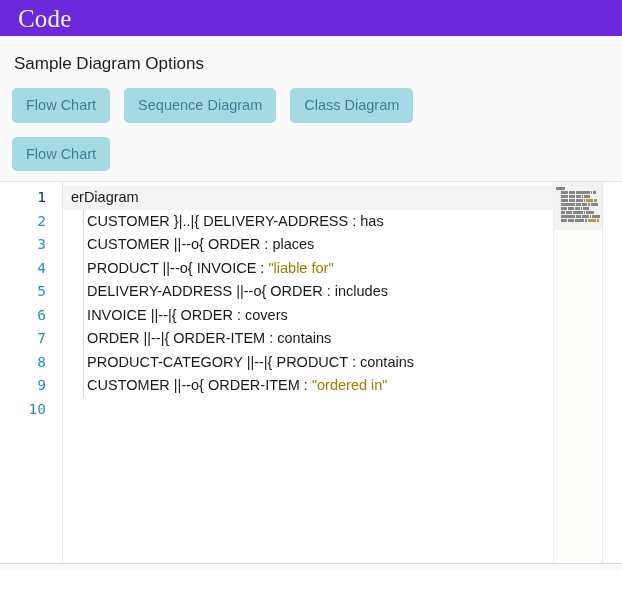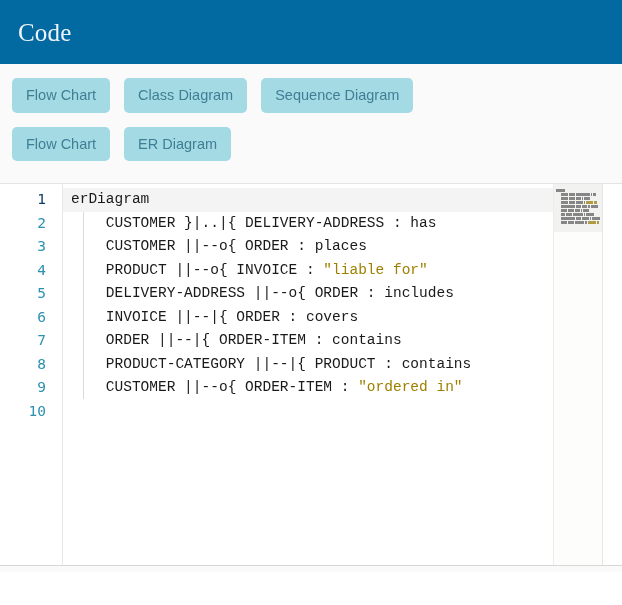--- a/index.html
+++ b/index.html
@@ -12,22 +12,22 @@
   }
   #app {
     position: relative;
     width: 622px; height: 605px;
     background: #ffffff;
     overflow: hidden;
   }
 
   
   .header {
-    height: 64px;
-    background: #0369a1;
+    height: 36px;
+    background: #6d28d9;
     display: flex;
     align-items: center;
     padding: 0 18px;
   }
   .header-title {
     color: #eef4fb;
     font-family: "Liberation Serif", serif;
     font-size: 25px;
     font-weight: 400;
     letter-spacing: .2px;
@@ -43,21 +43,21 @@
   .options-title {
     font-size: 17px;
     color: #1d1d1d;
     margin: 4px 0 14px 2px;
     font-weight: 400;
   }
   .btn-row {
     display: flex;
     flex-wrap: wrap;
     gap: 0 14px;
-    margin-bottom: 12px;
+    margin-bottom: 0;
   }
   .sample-btn {
     background: #a4dae3;
     color: #3f7f96;
     border: none;
     border-radius: 5px;
     padding: 9px 14px;
     font-size: 14.5px;
     font-family: "Liberation Sans", sans-serif;
     line-height: 1.15;
@@ -101,21 +101,21 @@
     border-left: 1px solid #e8e8e8;
   }
   .code-line {
     position: relative;
     height: 23.5px;
     line-height: 23.5px;
     font-size: 14.5px;
     color: #1a1a1a;
     white-space: pre;
     padding-left: 8px;
-    font-family: Liberation Mono, monospace;
+    font-family: Liberation Sans, sans-serif;
   }
   .code-line.active-line { background: #f4f4f4; }
   .tok-str { color: #9e8000; }
 
   
   .indent-guide {
     position: absolute;
     left: 20px;
     top: 4px;
     width: 1px;
@@ -167,29 +167,29 @@
 </head>
 <body>
 
 <div id="app">
 
   <div class="header">
     <div class="header-title">Code</div>
   </div>
 
   <div class="options-panel">
+    <div class="options-title">Sample Diagram Options</div>
 
     <div class="btn-row" id="btnrow1">
         <button class="sample-btn">Flow Chart</button>
+        <button class="sample-btn">Sequence Diagram</button>
         <button class="sample-btn">Class Diagram</button>
-        <button class="sample-btn">Sequence Diagram</button>
       </div>
     <div class="btn-row" id="btnrow2" style="margin-top:14px;">
         <button class="sample-btn">Flow Chart</button>
-        <button class="sample-btn">ER Diagram</button>
       </div>
   </div>
 
   <div class="editor">
 
     <div class="gutter" id="gutter">
         <div class="ln active">1</div>
         <div class="ln">2</div>
         <div class="ln">3</div>
         <div class="ln">4</div>

